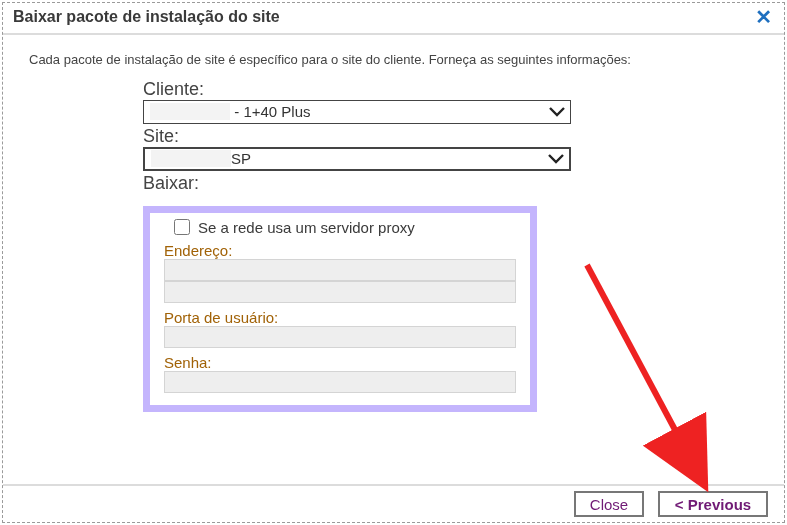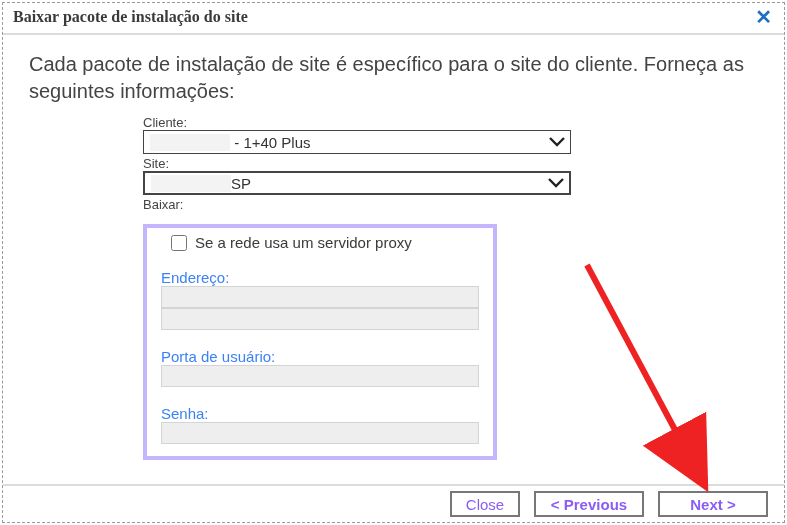--- a/index.html
+++ b/index.html
@@ -18,50 +18,49 @@
     inset: 2px;
     border: 1px dashed #9a9a9a;
     padding: 0;
   }
   .titlebar {
     display: flex;
     align-items: center;
     justify-content: space-between;
     padding: 4px 8px 6px 10px;
     border-bottom: 2px solid #dcdcdc;
-    font-family: Liberation Serif, serif;
   }
   .titlebar .title {
     font-weight: bold;
     font-size: 16px;
     color: #3a3a3a;
   }
   .close-x {
     font-size: 20px;
     color: #1e6fbf;
     font-weight: bold;
     line-height: 1;
     padding: 0 4px;
     cursor: pointer;
   }
   .content {
     padding: 16px 26px 0 26px;
   }
   .intro {
-    font-size: 20px;
+    font-size: 13px;
     color: #444;
     line-height: 1.35;
     margin-bottom: 10px;
   }
   .form-area {
     margin-left: 114px;
     width: 428px;
   }
   .fld-label {
-    font-size: 13px;
+    font-size: 18px;
     color: #444;
     margin-top: 2px;
   }
   .dd {
     width: 100%;
     height: 24px;
     background: #fff;
     border: 1px solid #444;
     display: flex;
     align-items: center;
@@ -72,41 +71,41 @@
   .dd.heavy { border-width: 2px; }
   .dd .val {
     font-size: 15px;
     color: #333;
     white-space: nowrap;
     overflow: hidden;
     width: 100%;
   }
   .dd svg { flex: 0 0 auto; }
   .proxy-box {
-    border: 4px solid #c4b5fd;
+    border: 7px solid #c4b5fd;
     margin-top: 12px;
     padding: 6px 14px 12px 14px;
-    width: 354px;
+    width: 394px;
   }
   .proxy-head {
     display: flex;
     align-items: center;
     gap: 8px;
     margin-bottom: 4px;
     margin-left: 10px;
   }
   .proxy-head input[type=checkbox] {
     width: 16px;
     height: 16px;
     margin: 0;
   }
   .proxy-lbl {
     font-size: 15px;
-    color: #3b82f6;
-    margin-top: 18px;
+    color: #a16207;
+    margin-top: 6px;
   }
   .proxy-in {
     width: 100%;
     height: 22px;
     background: #eeeeee;
     border: 1px solid #d4d4d4;
     display: block;
     padding: 0 4px;
     font-size: 14px;
     color: #333;
@@ -121,21 +120,21 @@
     justify-content: flex-end;
     gap: 14px;
     padding-right: 16px;
     background: #fff;
   }
   .btn {
     height: 26px;
     border: 2px solid #777;
     background: #fff;
     font-size: 15px;
-    color: #8b5cf6;
+    color: #701a75;
     padding: 0 10px;
     display: flex;
     align-items: center;
     justify-content: center;
     cursor: pointer;
     min-width: 70px;
     font-family: inherit;
   }
   .btn.wide { min-width: 110px; font-weight: bold; }
   
@@ -200,21 +199,20 @@
         <div class="proxy-lbl">Senha:</div>
         <input class="proxy-in" type="password" disabled="" value="" style="">
       </div>
 
     </div>
   </div>
 
   <div class="footer">
     <button class="btn">Close</button>
     <button class="btn wide">&lt; Previous</button>
-    <button class="btn wide">Next &gt;</button>
   </div>
 
   <svg class="arrow" style="left:566px; top:254px;" width="170" height="240" viewBox="0 0 170 240">
     <defs>
       <marker id="ah" markerWidth="12" markerHeight="12" refX="8" refY="6" orient="auto">
         <path d="M0,0 L12,6 L0,12 Z" fill="#e22"></path>
       </marker>
     </defs>
     <line x1="18" y1="8" x2="128" y2="214" stroke="#e22" stroke-width="6" marker-end="url(#ah)"></line>
   </svg>

